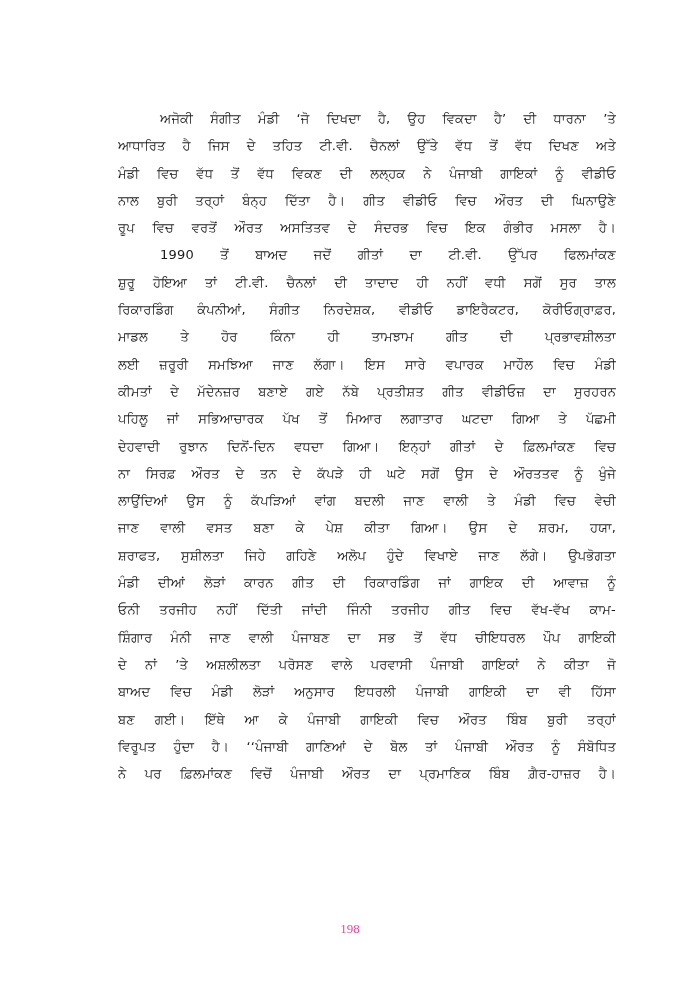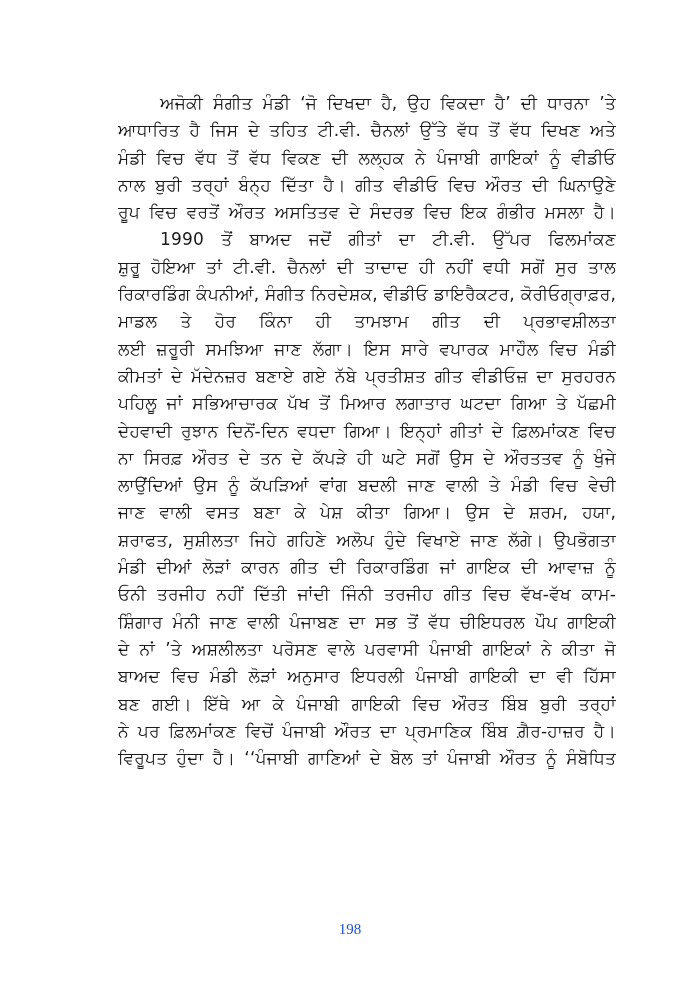--- a/index.html
+++ b/index.html
@@ -17,24 +17,24 @@
     .page {
       position: absolute;
       left: 0; top: 0;
       width: 700px;
       height: 989px;
       background: #ffffff;
     }
     .text-block {
       position: absolute;
       left: 118px;
-      top: 90px;
+      top: 105px;
       width: 498px;
       font-family: "DejaVu Sans", "Liberation Sans", sans-serif;
-      font-size: 17px;
+      font-size: 13px;
       letter-spacing: 0.2px;
     }
     .line {
       height: 27.3px;
       line-height: 27.3px;
       white-space: nowrap;
       text-align: justify;
       text-align-last: justify;
       overflow: hidden;
     }
@@ -44,22 +44,22 @@
     .line.last {
       text-align-last: justify;
     }
     .page-number {
       position: absolute;
       top: 921px;
       left: 0;
       width: 700px;
       text-align: center;
       font-family: "Liberation Serif", "DejaVu Serif", serif;
-      font-size: 15px;
-      color: #1d4ed8;
+      font-size: 13px;
+      color: #ec4899;
     }
   </style>
 </head>
 <body>
 
 <div class="page">
   <div class="text-block">
 
     <div>
       <div class="line indent">ਅਜੋਕੀ ਸੰਗੀਤ ਮੰਡੀ ‘ਜੋ ਦਿਖਦਾ ਹੈ, ਉਹ ਵਿਕਦਾ ਹੈ’ ਦੀ ਧਾਰਨਾ ’ਤੇ</div>
@@ -81,21 +81,21 @@
       <div class="line">ਨਾ ਸਿਰਫ਼ ਔਰਤ ਦੇ ਤਨ ਦੇ ਕੱਪੜੇ ਹੀ ਘਟੇ ਸਗੋਂ ਉਸ ਦੇ ਔਰਤਤਵ ਨੂੰ ਖੁੰਜੇ</div>
       <div class="line">ਲਾਉਂਦਿਆਂ ਉਸ ਨੂੰ ਕੱਪੜਿਆਂ ਵਾਂਗ ਬਦਲੀ ਜਾਣ ਵਾਲੀ ਤੇ ਮੰਡੀ ਵਿਚ ਵੇਚੀ</div>
       <div class="line">ਜਾਣ ਵਾਲੀ ਵਸਤ ਬਣਾ ਕੇ ਪੇਸ਼ ਕੀਤਾ ਗਿਆ। ਉਸ ਦੇ ਸ਼ਰਮ, ਹਯਾ,</div>
       <div class="line">ਸ਼ਰਾਫਤ, ਸੁਸ਼ੀਲਤਾ ਜਿਹੇ ਗਹਿਣੇ ਅਲੋਪ ਹੁੰਦੇ ਵਿਖਾਏ ਜਾਣ ਲੱਗੇ। ਉਪਭੋਗਤਾ</div>
       <div class="line">ਮੰਡੀ ਦੀਆਂ ਲੋੜਾਂ ਕਾਰਨ ਗੀਤ ਦੀ ਰਿਕਾਰਡਿੰਗ ਜਾਂ ਗਾਇਕ ਦੀ ਆਵਾਜ਼ ਨੂੰ</div>
       <div class="line">ਓਨੀ ਤਰਜੀਹ ਨਹੀਂ ਦਿੱਤੀ ਜਾਂਦੀ ਜਿੰਨੀ ਤਰਜੀਹ ਗੀਤ ਵਿਚ ਵੱਖ-ਵੱਖ ਕਾਮ-</div>
       <div class="line">ਸ਼ਿੰਗਾਰ ਮੰਨੀ ਜਾਣ ਵਾਲੀ ਪੰਜਾਬਣ ਦਾ ਸਭ ਤੋਂ ਵੱਧ ਚੀਇਧਰਲ ਪੌਪ ਗਾਇਕੀ</div>
       <div class="line">ਦੇ ਨਾਂ ’ਤੇ ਅਸ਼ਲੀਲਤਾ ਪਰੋਸਣ ਵਾਲੇ ਪਰਵਾਸੀ ਪੰਜਾਬੀ ਗਾਇਕਾਂ ਨੇ ਕੀਤਾ ਜੋ</div>
       <div class="line">ਬਾਅਦ ਵਿਚ ਮੰਡੀ ਲੋੜਾਂ ਅਨੁਸਾਰ ਇਧਰਲੀ ਪੰਜਾਬੀ ਗਾਇਕੀ ਦਾ ਵੀ ਹਿੱਸਾ</div>
       <div class="line">ਬਣ ਗਈ। ਇੱਥੇ ਆ ਕੇ ਪੰਜਾਬੀ ਗਾਇਕੀ ਵਿਚ ਔਰਤ ਬਿੰਬ ਬੁਰੀ ਤਰ੍ਹਾਂ</div>
+      <div class="line">ਵਿਰੂਪਤ ਹੁੰਦਾ ਹੈ। ‘‘ਪੰਜਾਬੀ ਗਾਣਿਆਂ ਦੇ ਬੋਲ ਤਾਂ ਪੰਜਾਬੀ ਔਰਤ ਨੂੰ ਸੰਬੋਧਿਤ</div>
       <div class="line">ਨੇ ਪਰ ਫ਼ਿਲਮਾਂਕਣ ਵਿਚੋਂ ਪੰਜਾਬੀ ਔਰਤ ਦਾ ਪ੍ਰਮਾਣਿਕ ਬਿੰਬ ਗ਼ੈਰ-ਹਾਜ਼ਰ ਹੈ।</div>
-      <div class="line">ਵਿਰੂਪਤ ਹੁੰਦਾ ਹੈ। ‘‘ਪੰਜਾਬੀ ਗਾਣਿਆਂ ਦੇ ਬੋਲ ਤਾਂ ਪੰਜਾਬੀ ਔਰਤ ਨੂੰ ਸੰਬੋਧਿਤ</div>
       <div class="line"></div>
       <div class="line last"></div>
     </div>
   </div>
 
   <div class="page-number">198</div>
 </div>
 
 </body></html>

